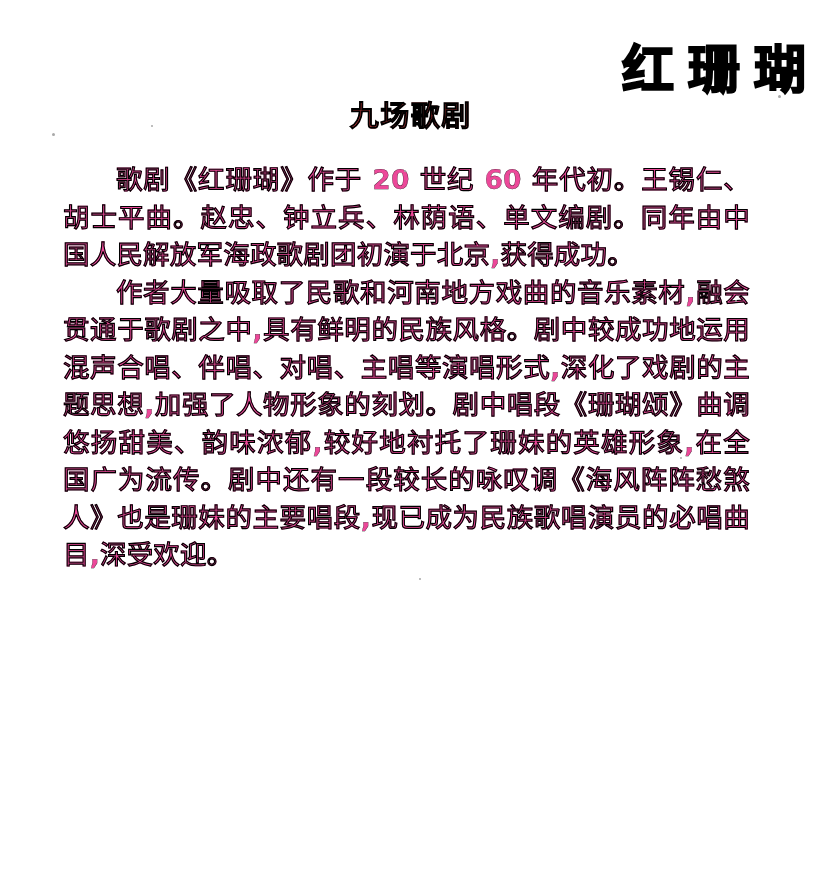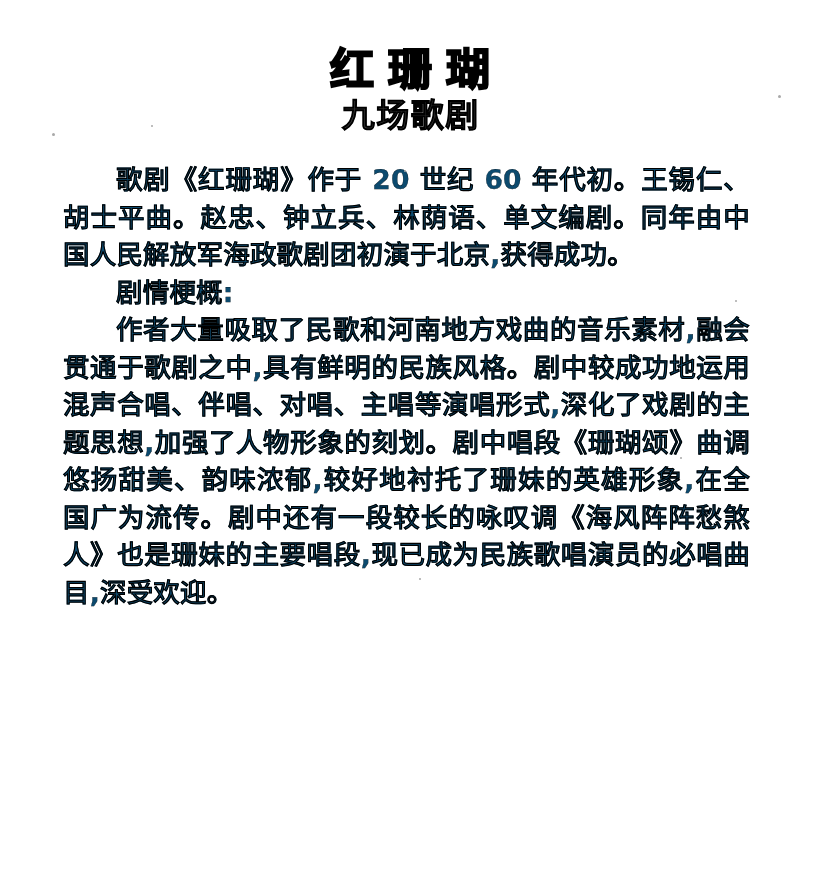--- a/index.html
+++ b/index.html
@@ -27,60 +27,61 @@
 
   
   .title-block {
     padding-top: 48px;
     text-align: center;
   }
 
   .doc-title {
     font-family: "DejaVu Sans", "Liberation Sans", sans-serif;
     font-weight: 700;
-    font-size: 44px;
+    font-size: 52px;
     line-height: 44px;
     letter-spacing: 14px;
     
     -webkit-text-stroke: 2.1px #000;
     text-stroke: 2.1px #000;
     margin: 0;
     padding-left: 14px; 
     color: #000;
+    text-align: right;
   }
 
   .doc-subtitle {
     font-family: "DejaVu Sans", "Liberation Sans", sans-serif;
     font-weight: 700;
-    font-size: 33px;
+    font-size: 29px;
     line-height: 30px;
     letter-spacing: 1.5px;
     -webkit-text-stroke: 0.9px #000;
     text-stroke: 0.9px #000;
     margin: 9px 0 0 0;
     padding-left: 1.5px;
-    color: #404040;
+    color: #ef4444;
   }
 
   
   .body-text {
     margin: 0;
     padding: 30px 70px 0 63px;
   }
 
   .para {
     margin: 0;
     font-family: "DejaVu Sans", "Liberation Sans", sans-serif;
     font-weight: 700;
     font-size: 26.5px;
     line-height: 37.5px;
     letter-spacing: 0.2px;
     text-align: justify;
     text-justify: inter-character;
-    color: #0c4a6e;
+    color: #ec4899;
     -webkit-text-stroke: 0.25px #000;
     text-stroke: 0.25px #000;
   }
 
   .para.indent {
     text-indent: 2em;
   }
 
   .para.heading-line {
     text-indent: 2em;
@@ -99,21 +100,20 @@
 
 <div class="page">
 
   <div class="title-block">
     <h1 class="doc-title">红珊瑚</h1>
     <h2 class="doc-subtitle">九场歌剧</h2>
   </div>
 
   <div class="body-text">
     <p class="para indent">歌剧《红珊瑚》作于 20 世纪 60 年代初。王锡仁、胡士平曲。赵忠、钟立兵、林荫语、单文编剧。同年由中国人民解放军海政歌剧团初演于北京,获得成功。</p>
-    <p class="para heading-line">剧情梗概:</p>
     <p class="para indent">作者大量吸取了民歌和河南地方戏曲的音乐素材,融会贯通于歌剧之中,具有鲜明的民族风格。剧中较成功地运用混声合唱、伴唱、对唱、主唱等演唱形式,深化了戏剧的主题思想,加强了人物形象的刻划。剧中唱段《珊瑚颂》曲调悠扬甜美、韵味浓郁,较好地衬托了珊妹的英雄形象,在全国广为流传。剧中还有一段较长的咏叹调《海风阵阵愁煞人》也是珊妹的主要唱段,现已成为民族歌唱演员的必唱曲目,深受欢迎。</p>
   </div>
 
   <span class="speckle" style="left:52px;  top:133px; width:3px;  height:3px;"></span>
   <span class="speckle" style="left:151px; top:125px; width:2px;  height:2px;"></span>
   <span class="speckle" style="left:778px; top:95px;  width:3px;  height:3px;"></span>
   <span class="speckle" style="left:404px; top:170px; width:2px;  height:2px;"></span>
   <span class="speckle" style="left:735px; top:300px; width:2px;  height:2px;"></span>
   <span class="speckle" style="left:419px; top:578px; width:2px;  height:2px;"></span>
   <span class="speckle" style="left:680px; top:457px; width:2px;  height:2px;"></span>

